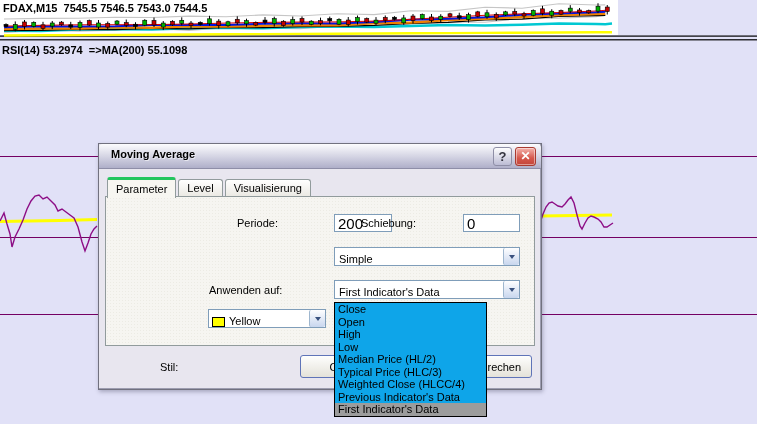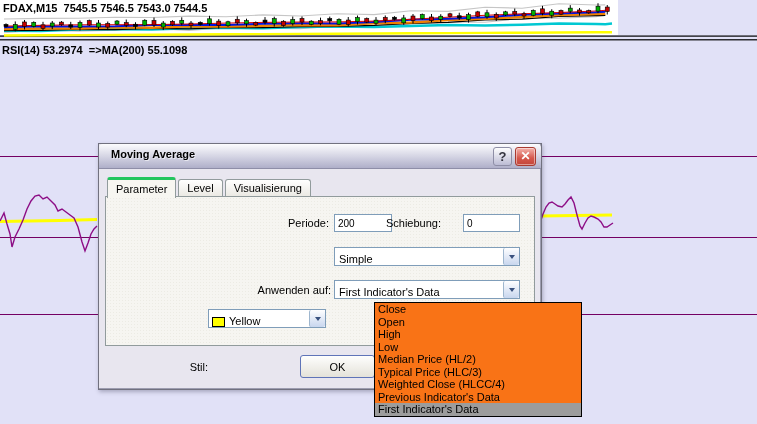--- a/index.html
+++ b/index.html
@@ -71,25 +71,25 @@
   }
   
   .panel {
     position:absolute; left:6px; top:52px; width:430px; height:150px;
     background:#F6F5F1;
     background-image: radial-gradient(#ECEBE4 0.8px, transparent 0.9px);
     background-size:3px 3px;
     border:1px solid #919B9C;
     z-index:11;
   }
-  .lbl { position:absolute; text-align:right; z-index:13; line-height:14px; }
+  .lbl { position:absolute; text-align:left; z-index:13; line-height:14px; }
   .txt-input {
     position:absolute; height:18px; z-index:13;
     border:1px solid #7F9DB9; background:#fff;
-    font-family:"Liberation Sans", sans-serif; font-size:10px;
+    font-family:"Liberation Sans", sans-serif; font-size:15px;
     padding:0 0 0 3px; color:#000;
   }
   .combo {
     position:absolute; height:19px; z-index:13;
     border:1px solid #7F9DB9; background:#fff;
     display:flex; align-items:flex-end;
   }
   .combo .combo-text { flex:1; padding-left:4px; overflow:hidden; white-space:nowrap; }
   .combo .swatch { width:13px; height:10px; border:1px solid #000; margin-left:3px; }
   .combo .arrow-btn {
@@ -103,22 +103,22 @@
     border-top:4px solid #39517E; margin-top:4px;
   }
   .push-btn {
     position:absolute; height:23px; width:75px; z-index:12;
     border:1px solid #5F74B8; border-radius:3px;
     background:linear-gradient(#FEFEFD,#E4E2D9);
     font-size:11px; display:flex; align-items:center; justify-content:center;
   }
   
   .droplist {
-    position:absolute; left:235px; top:158px; width:208px; z-index:50;
-    background:#f97316; border:1px solid #000;margin-left:40px;
+    position:absolute; left:235px; top:158px; width:153px; z-index:50;
+    background:#0ea5e9; border:1px solid #000;
   }
   .droplist .item { height:12.55px; line-height:12.4px; padding-left:3px; white-space:nowrap; overflow:hidden; }
   .droplist .item.selected { background:#9C9C9C; color:#000; }
 </style>
 </head>
 <body>
 
 <svg id="chart-svg" width="757" height="424">
     <rect x="0" y="0" width="618" height="35" fill="#FFFFFF"></rect>
     <rect x="0" y="35.5" width="757" height="1.2" fill="#000"></rect>

